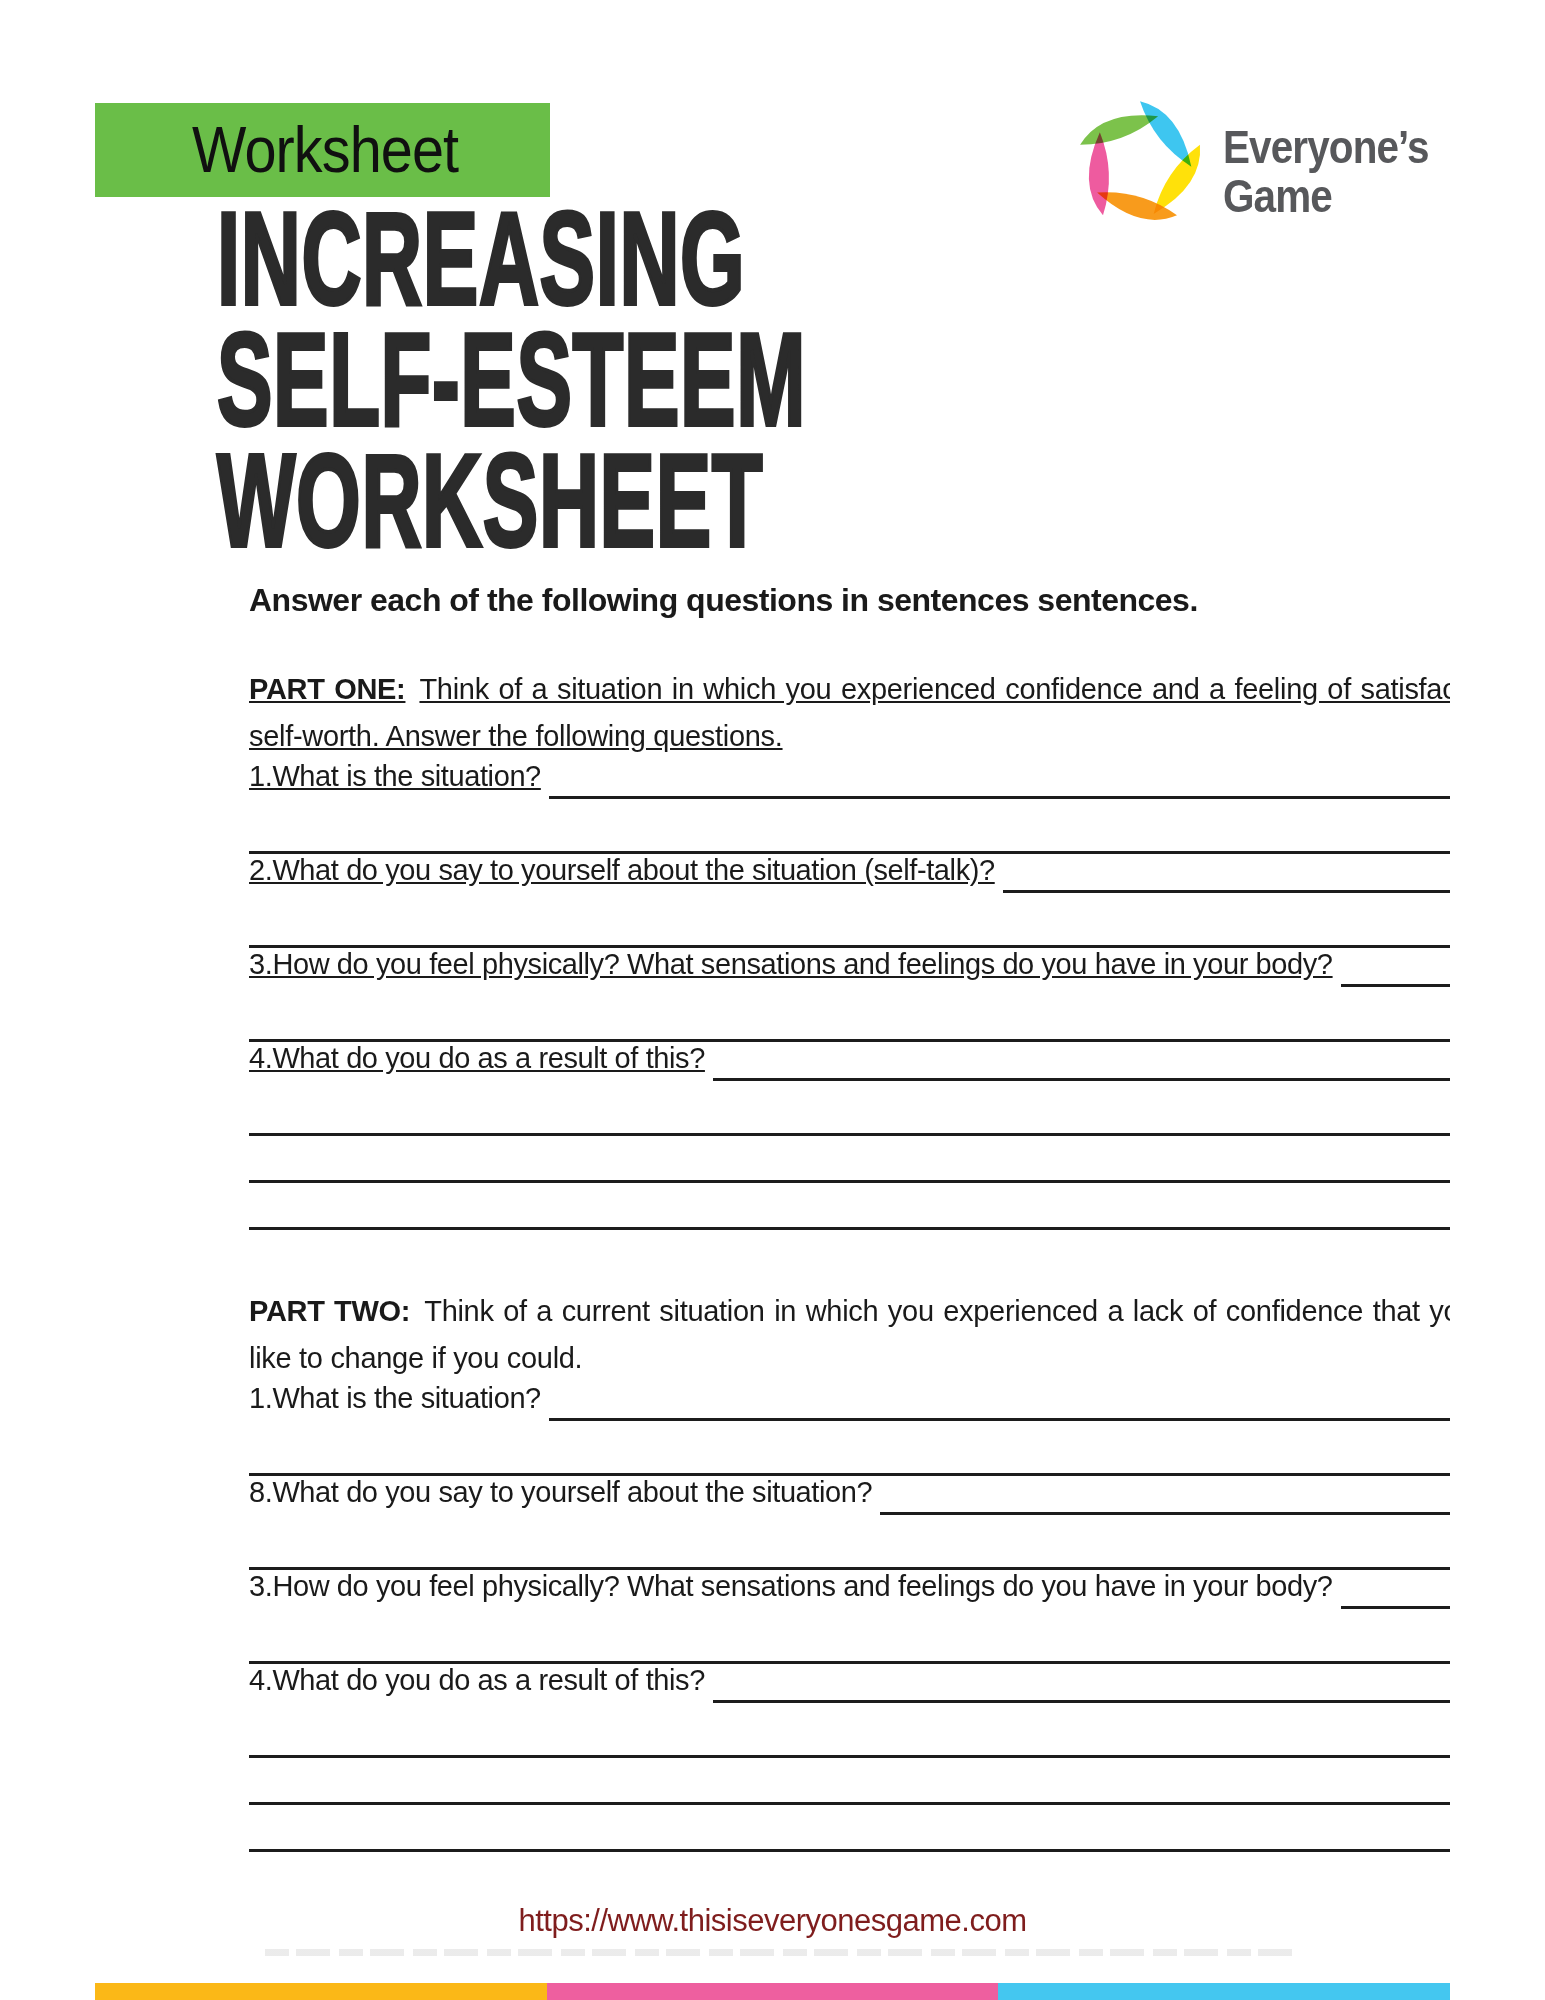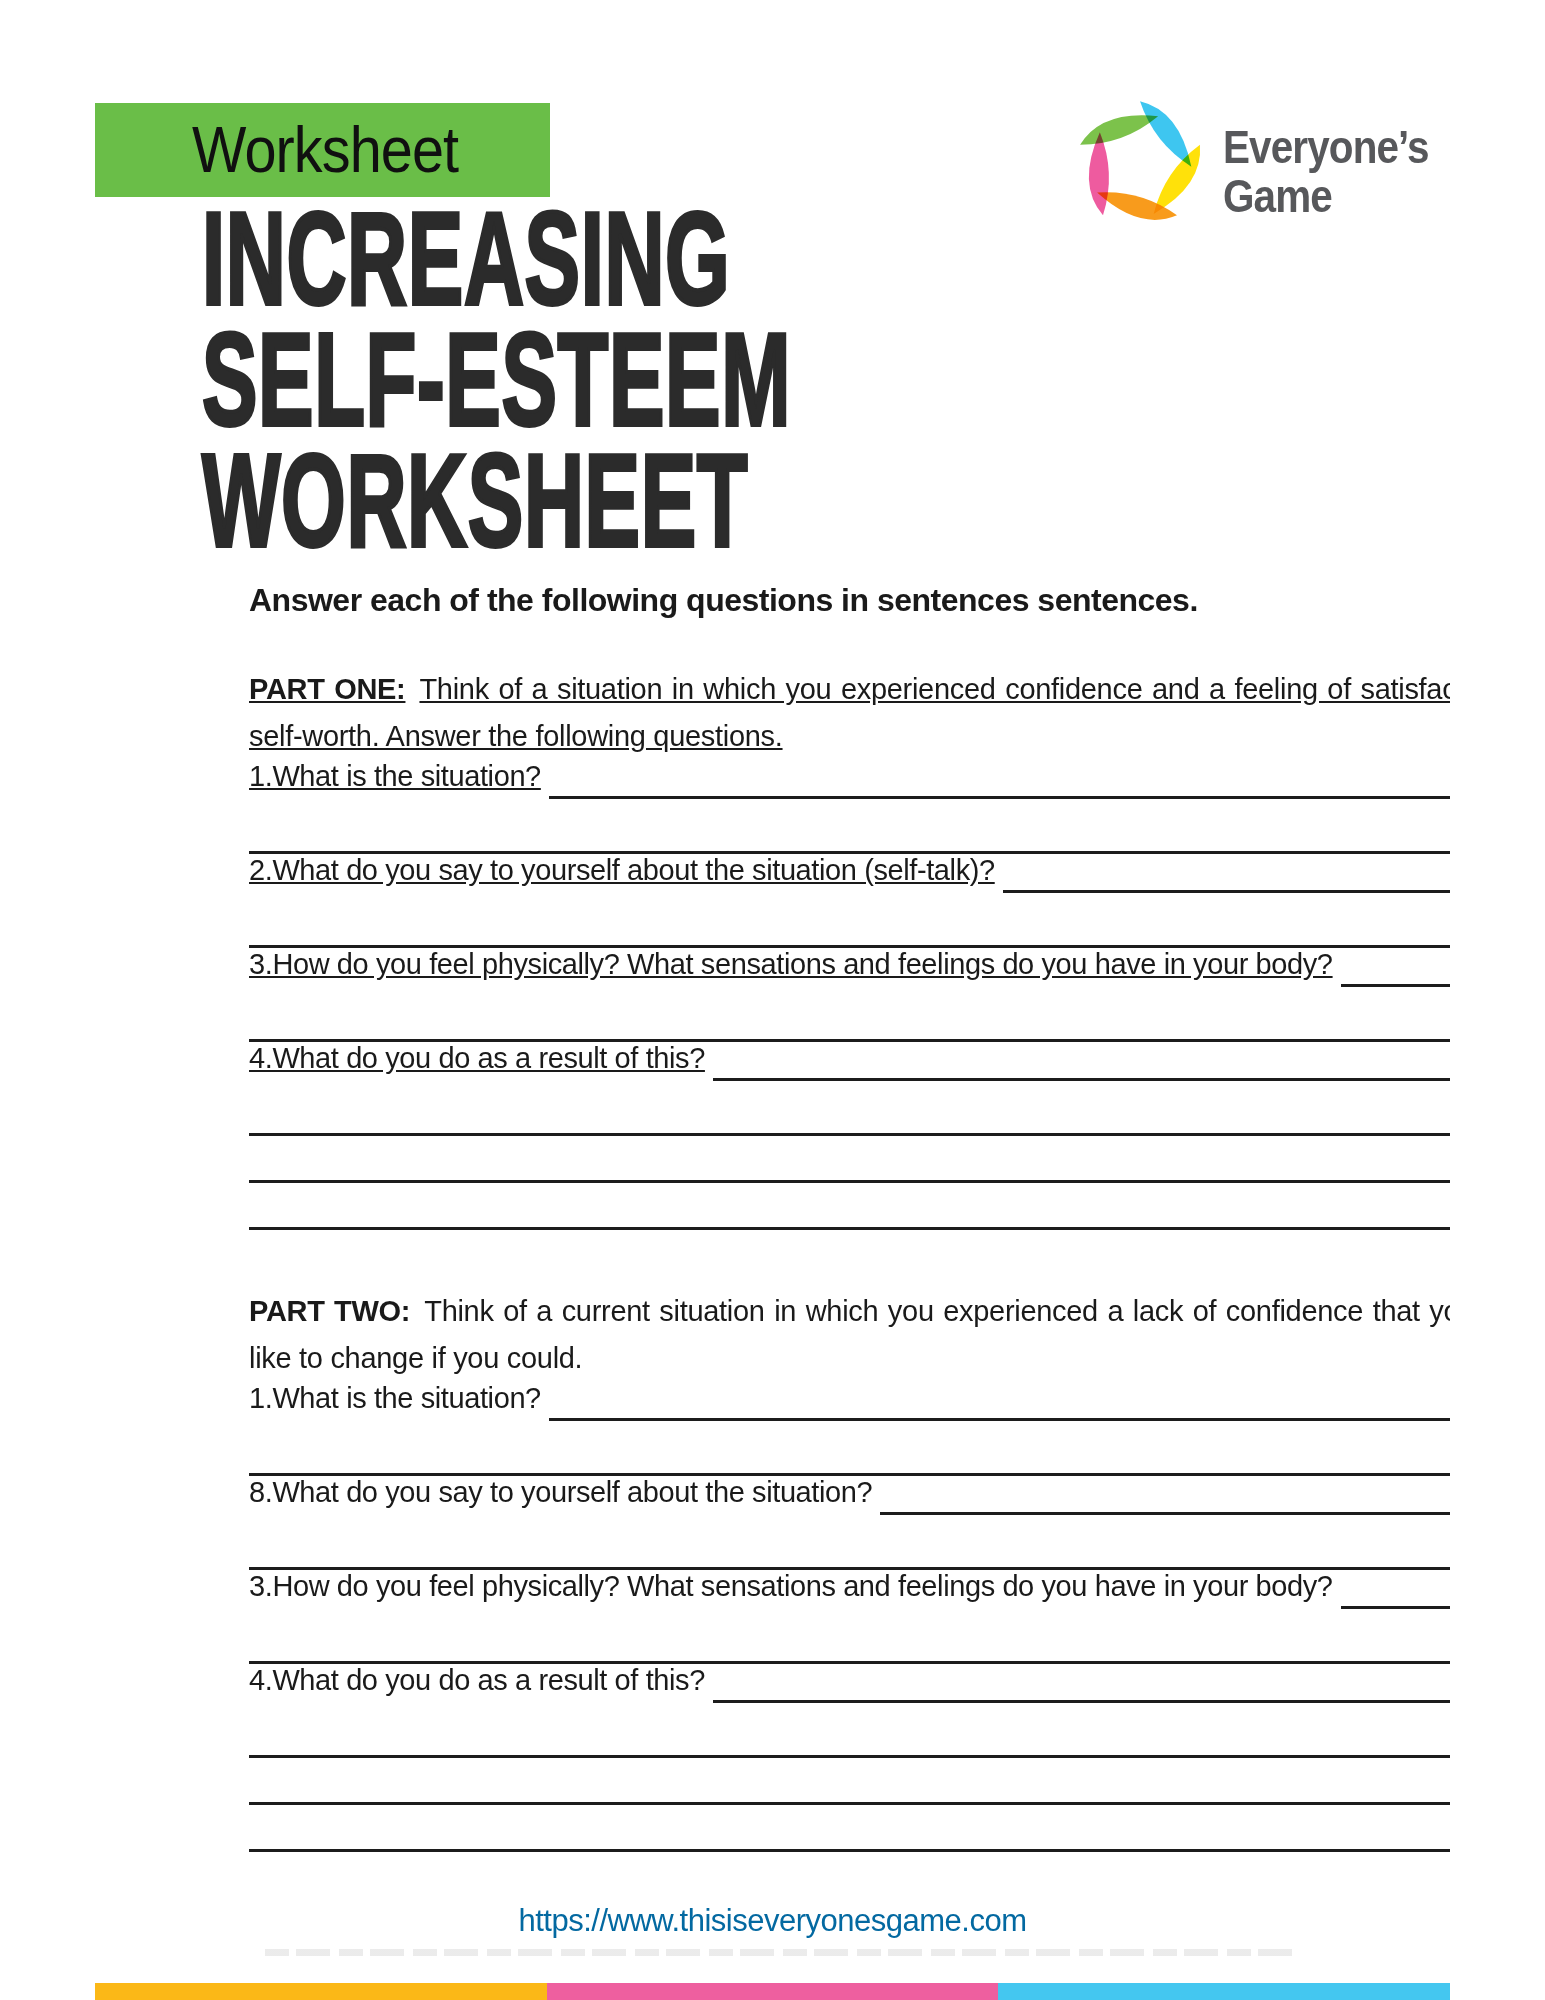--- a/index.html
+++ b/index.html
@@ -22,21 +22,21 @@
   .logo-wrap { position:absolute; left:975px; top:92px; width:140px; height:140px; }
   .logo-wrap svg { isolation:isolate; }
   .logo-wrap path { mix-blend-mode:multiply; }
   .brand {
     position:absolute; left:1128px; top:122px; line-height:49px;
     font-size:47px; font-weight:bold; color:var(--brand_gray,#57585B);
     transform:scaleX(0.86); transform-origin:0 0; letter-spacing:-1px;
   }
 
   
-  .title { position:absolute; left:107px; top:198px; }
+  .title { position:absolute; left:122px; top:198px; }
   .title-line {
     font-size:132px; font-weight:bold; line-height:121px;
     color:var(--title_ink,#2B2B2B); -webkit-text-stroke:4px var(--title_ink,#2B2B2B);
     transform:scaleX(0.63); transform-origin:0 0; letter-spacing:1px; white-space:nowrap;
   }
 
   
   .body-col { position:absolute; left:154px; width:1310px; }
   .intro { top:582px; font-size:32px; font-weight:bold; letter-spacing:-0.5px; }
   .part-one { top:666px;text-decoration:underline; }
@@ -47,21 +47,21 @@
   }
   .part-desc b { letter-spacing:-0.3px; margin-right:14px; }
   .q-row { display:flex; height:47px; }
   .q-text { font-size:29px; letter-spacing:-0.4px; white-space:nowrap; padding-bottom:3px; }
   .q-fill { flex:1; border-bottom:3px solid var(--rule_ink,#1c1c1c); margin-left:8px; margin-bottom:8px; min-width:40px; }
   .blank-line { height:47px; border-bottom:3px solid var(--rule_ink,#1c1c1c); }
 
   
   .footer-url {
     position:absolute; left:0; top:1903px; width:100%; text-align:center;
-    font-size:31px; letter-spacing:-0.5px; color:#0369a1;
+    font-size:31px; letter-spacing:-0.5px; color:#7f1d1d;
   }
   .fine-print {
     position:absolute; left:170px; top:1949px; width:1035px; height:7px; opacity:0.5;
     background:repeating-linear-gradient(90deg,#d8d8d8 0 24px, #ffffff 24px 31px, #d8d8d8 31px 65px, #ffffff 65px 74px);
   }
   .color-bar { position:absolute; left:0; bottom:0; width:100%; height:17px; display:flex; }
   .bar-seg { flex:1; height:100%; }
   .bar-seg.yellow { background:var(--bar_yellow,#FBB817); }
   .bar-seg.pink   { background:var(--bar_pink,#EE5F9F); }
   .bar-seg.blue   { background:var(--bar_blue,#44C7F0); }

